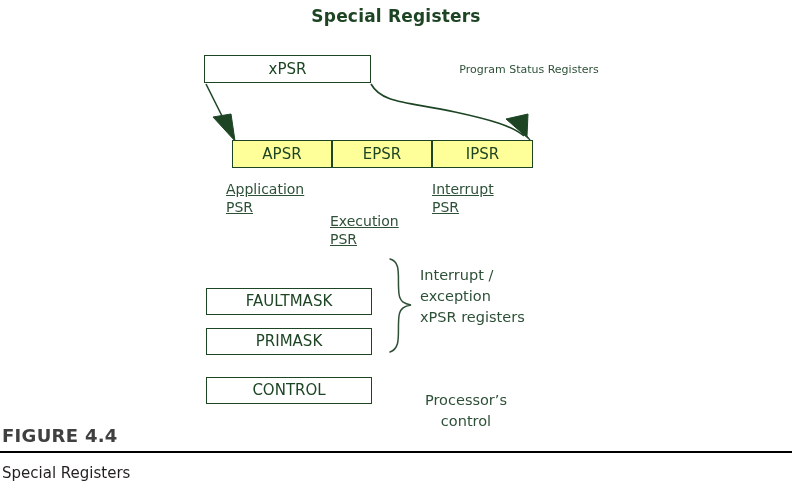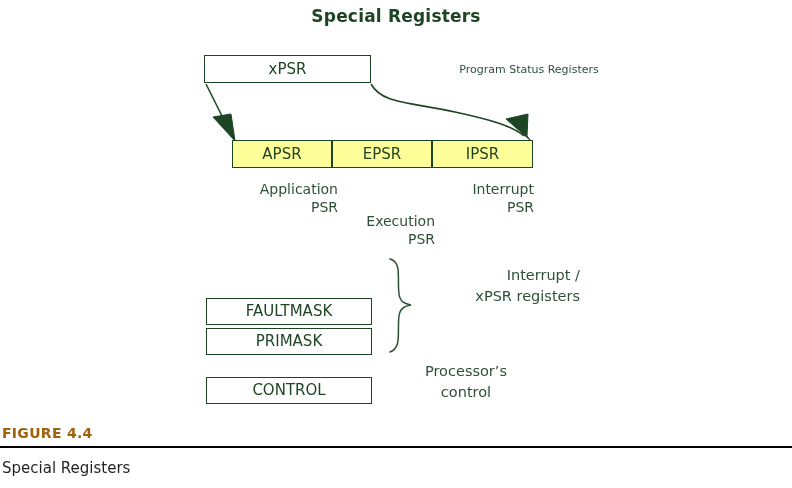--- a/index.html
+++ b/index.html
@@ -48,51 +48,52 @@
   }
   .reg-box.yellow { background: #ffff99; }
 
   #xpsr-box   { left: 204px; top: 55px;  width: 167px; height: 28px; }
 
   #apsr-box   { left: 232px; top: 140px; width: 100px; height: 28px; }
   #epsr-box   { left: 332px; top: 140px; width: 100px; height: 28px; }
   #ipsr-box   { left: 432px; top: 140px; width: 101px; height: 28px; }
 
   #primask-box    { left: 206px; top: 260px; width: 166px; height: 27px; }
-  #faultmask-box  { left: 206px; top: 298px; width: 166px; height: 27px; }
+  #faultmask-box  { left: 206px; top: 288px; width: 166px; height: 27px; }
   #basepri-box    { left: 206px; top: 328px; width: 166px; height: 27px; }
   #control-box    { left: 206px; top: 377px; width: 166px; height: 27px; }
 
   
   .green-text {
     color: #2d5037;
     font-size: 14.5px;
     line-height: 1.25;
   }
   #program-status-label { left: 399px; top: 63px; width: 260px; text-align: center; font-size: 11px;}
 
   .psr-sub {
-    text-align: right;
+    text-align: left;
     font-size: 14px;
     line-height: 1.3;
     color: #2d5037;
+    text-decoration: underline;
   }
   #apsr-sub { left: 226px; top: 180px; width: 112px; }
   #epsr-sub { left: 330px; top: 180px; width: 105px; margin-top: 32px; }
   #ipsr-sub { left: 432px; top: 180px; width: 102px; }
 
   #mask-desc {
     left: 420px; top: 265px; width: 160px;
-    text-align: right;
+    text-align: left;
     font-size: 14.5px;
     line-height: 1.45;
     color: #2d5037;
   }
   #control-desc {
-    left: 396px; top: 361px; width: 140px;
+    left: 396px; top: 390px; width: 140px;
     text-align: center;
     font-size: 14.5px;
     line-height: 1.45;
     color: #2d5037;
   }
 
   
   #connectors {
     left: 0; top: 0;
     width: 792px; height: 420px;
@@ -100,23 +101,23 @@
   }
 
   
   #caption-block {
     left: 0;
     top: 425px;
     width: 792px;
   }
   #figure-number {
     font-family: "DejaVu Sans", "Liberation Sans", sans-serif;
-    font-size: 14px;
+    font-size: 18px;
     font-weight: bold;
-    color: #a16207;
+    color: #404040;
     letter-spacing: 0.3px;
     padding: 0 0 5px 2px;
   }
   #caption-rule {
     height: 2px;
     background: #000000;
     width: 792px;
   }
   #caption-text {
     font-size: 15px;
@@ -171,20 +172,21 @@
   <div class="abs psr-sub" id="ipsr-sub">
     <div>Interrupt</div>
     <div>PSR</div>
   </div>
 
   <div class="abs reg-box" id="faultmask-box">FAULTMASK</div>
   <div class="abs reg-box" id="basepri-box">PRIMASK</div>
 
   <div class="abs" id="mask-desc">
     <div>Interrupt /</div>
+    <div>exception</div>
     <div>xPSR registers</div>
   </div>
 
   <div class="abs reg-box" id="control-box">CONTROL</div>
 
   <div class="abs" id="control-desc">
     <div>Processor’s</div>
     <div>control</div>
   </div>
 

